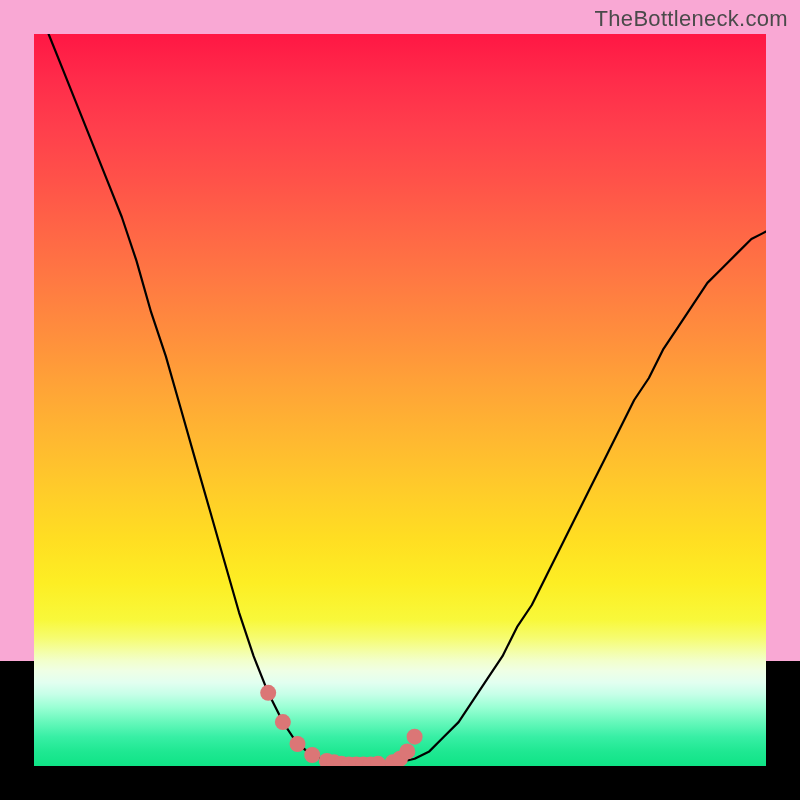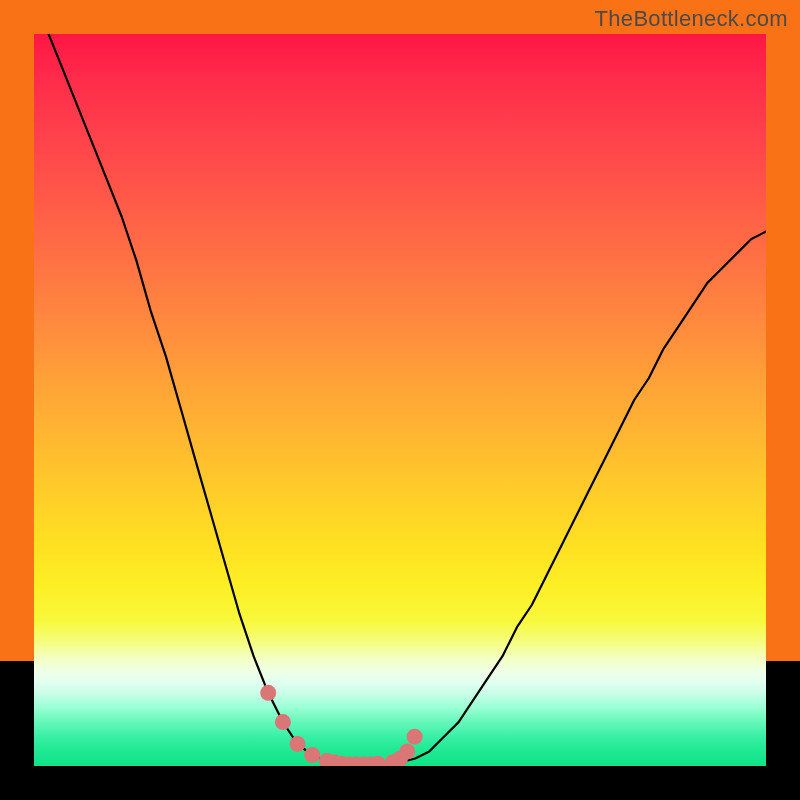--- a/index.html
+++ b/index.html
@@ -7,21 +7,21 @@
     padding: 0;
     width: 800px;
     height: 800px;
     background: #000;
     overflow: hidden;
   }
   .container {
     position: relative;
     width: 800px;
     height: 661px;
-    background: #f97316;
+    background: #f9a8d4;
   }
   .watermark {
     position: absolute;
     top: 6px;
     right: 12px;
     color: #4a4a4a;
     font-family: Arial, Helvetica, sans-serif;
     font-size: 22px;
     font-weight: 500;
     letter-spacing: 0.3px;

